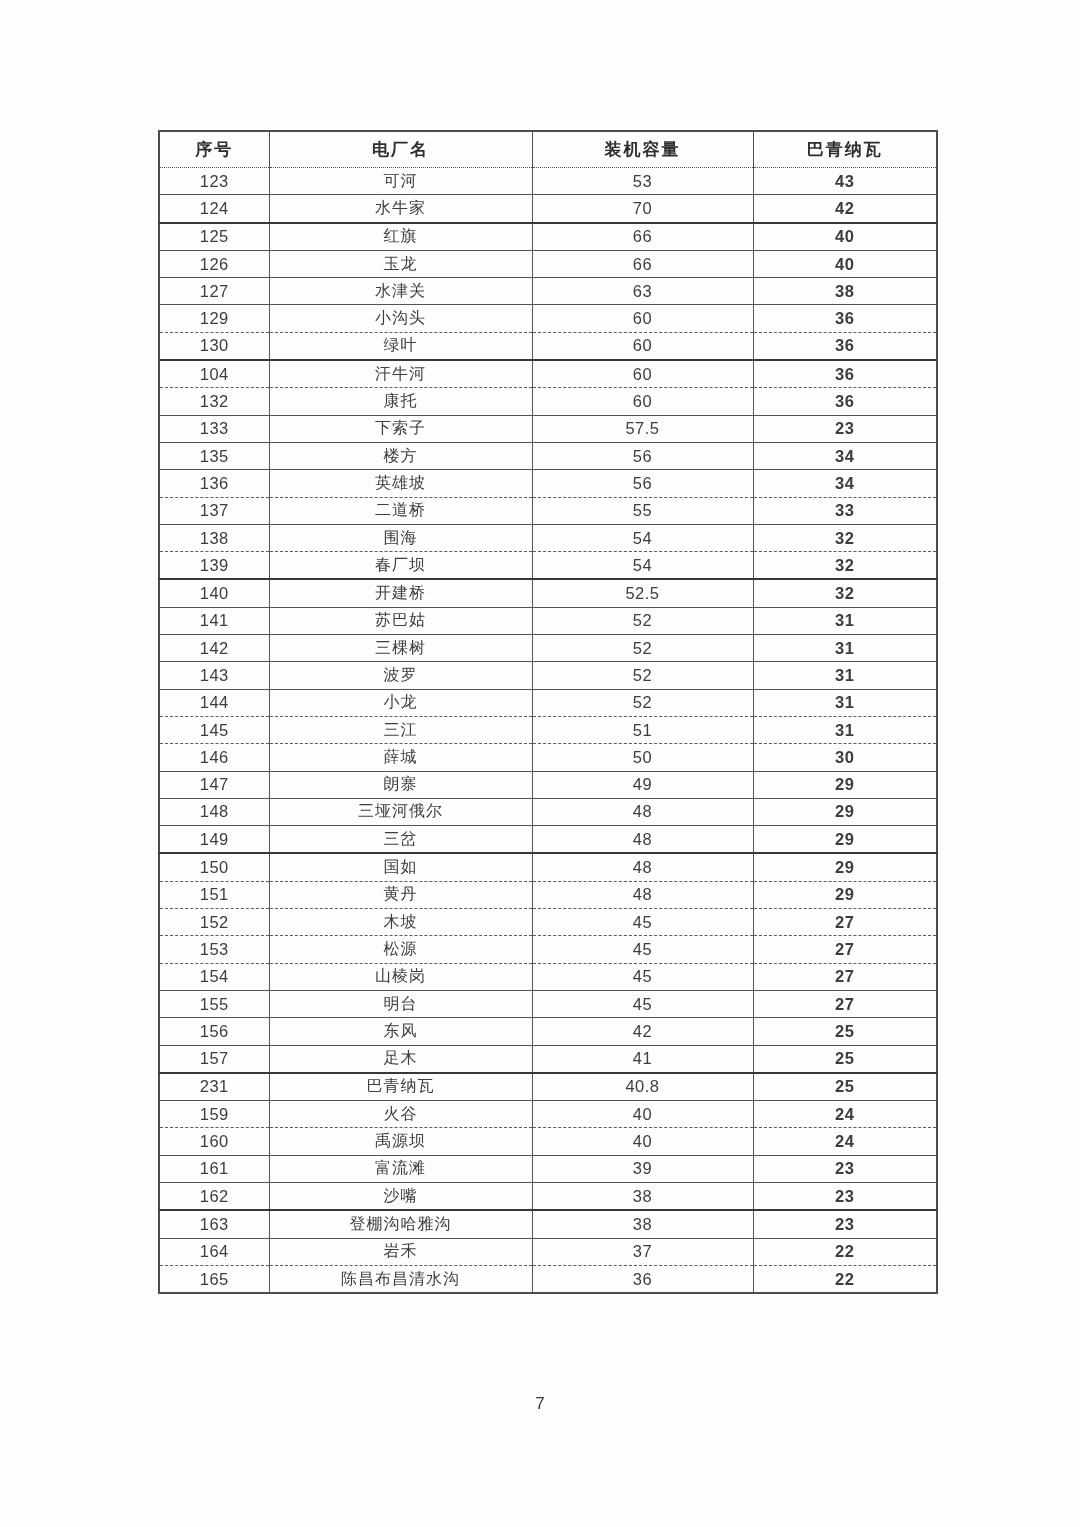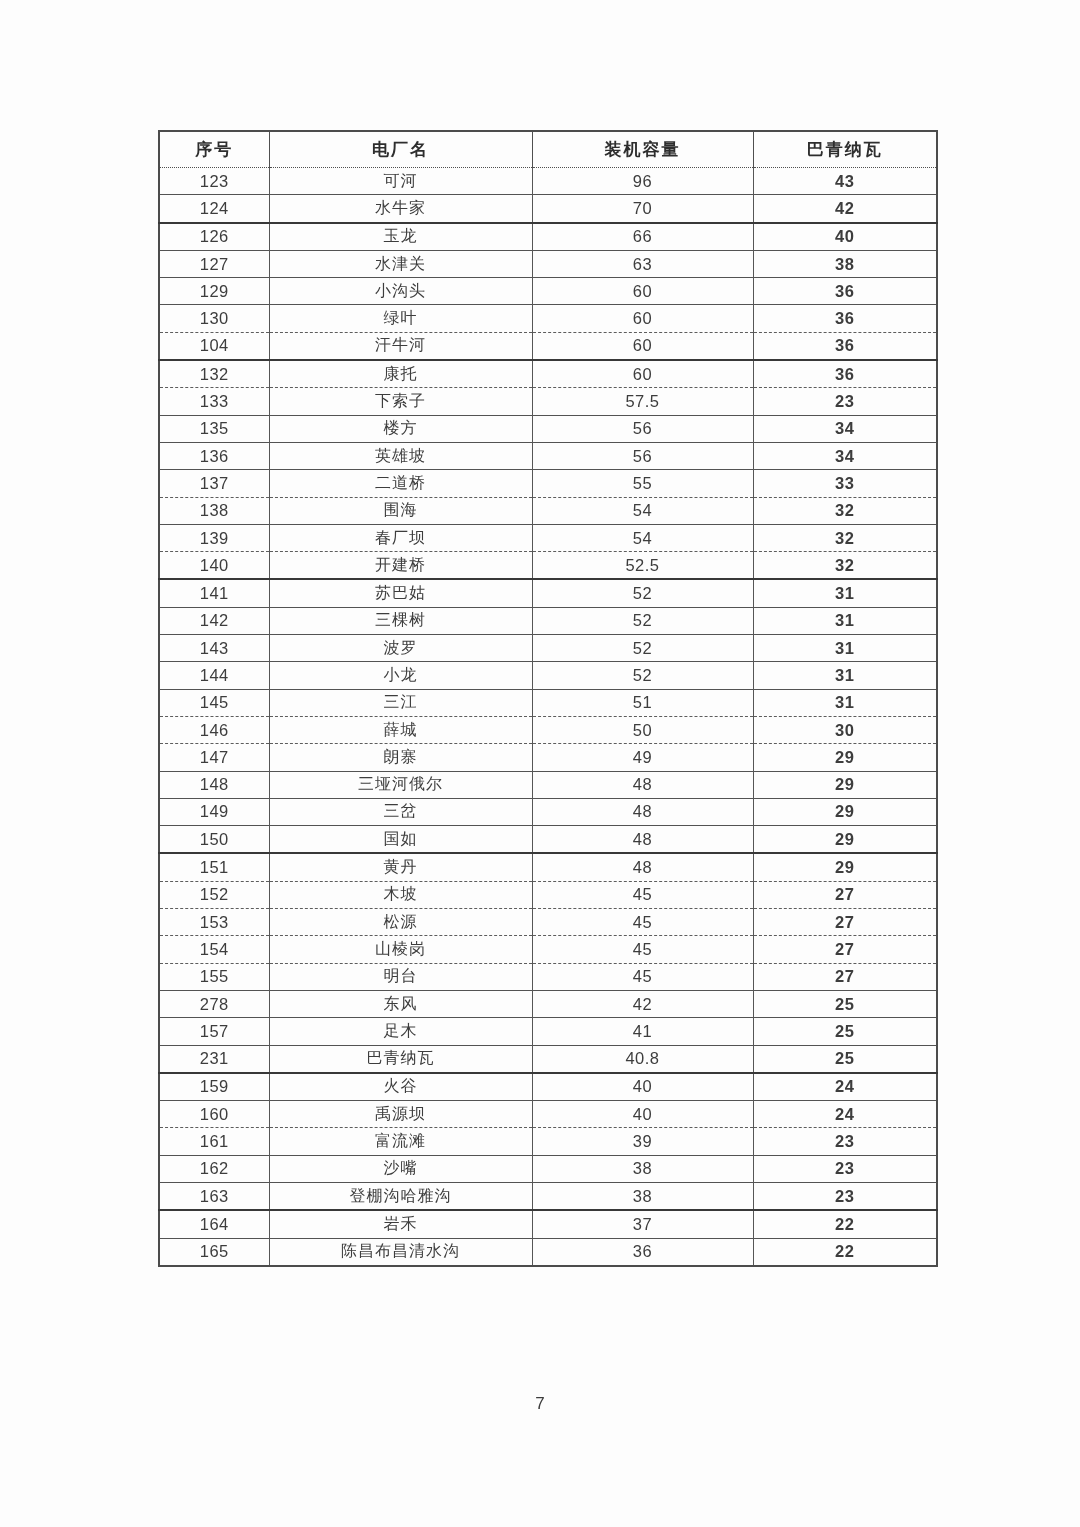--- a/index.html
+++ b/index.html
@@ -113,30 +113,36 @@
         <th>序号</th>
         <th>电厂名</th>
         <th>装机容量</th>
         <th>巴青纳瓦</th>
       </tr>
     </thead>
     <tbody id="table-body">
         <tr>
           <td class="num">123</td>
           <td>可河</td>
-          <td class="num">96</td>
+          <td class="num">53</td>
           <td class="num">43</td>
         </tr>
         <tr>
           <td class="num">124</td>
           <td>水牛家</td>
           <td class="num">70</td>
           <td class="num">42</td>
         </tr>
         <tr>
+          <td class="num">125</td>
+          <td>红旗</td>
+          <td class="num">66</td>
+          <td class="num">40</td>
+        </tr>
+        <tr>
           <td class="num">126</td>
           <td>玉龙</td>
           <td class="num">66</td>
           <td class="num">40</td>
         </tr>
         <tr>
           <td class="num">127</td>
           <td>水津关</td>
           <td class="num">63</td>
           <td class="num">38</td>
@@ -291,21 +297,21 @@
           <td class="num">45</td>
           <td class="num">27</td>
         </tr>
         <tr>
           <td class="num">155</td>
           <td>明台</td>
           <td class="num">45</td>
           <td class="num">27</td>
         </tr>
         <tr>
-          <td class="num">278</td>
+          <td class="num">156</td>
           <td>东风</td>
           <td class="num">42</td>
           <td class="num">25</td>
         </tr>
         <tr>
           <td class="num">157</td>
           <td>足木</td>
           <td class="num">41</td>
           <td class="num">25</td>
         </tr>

